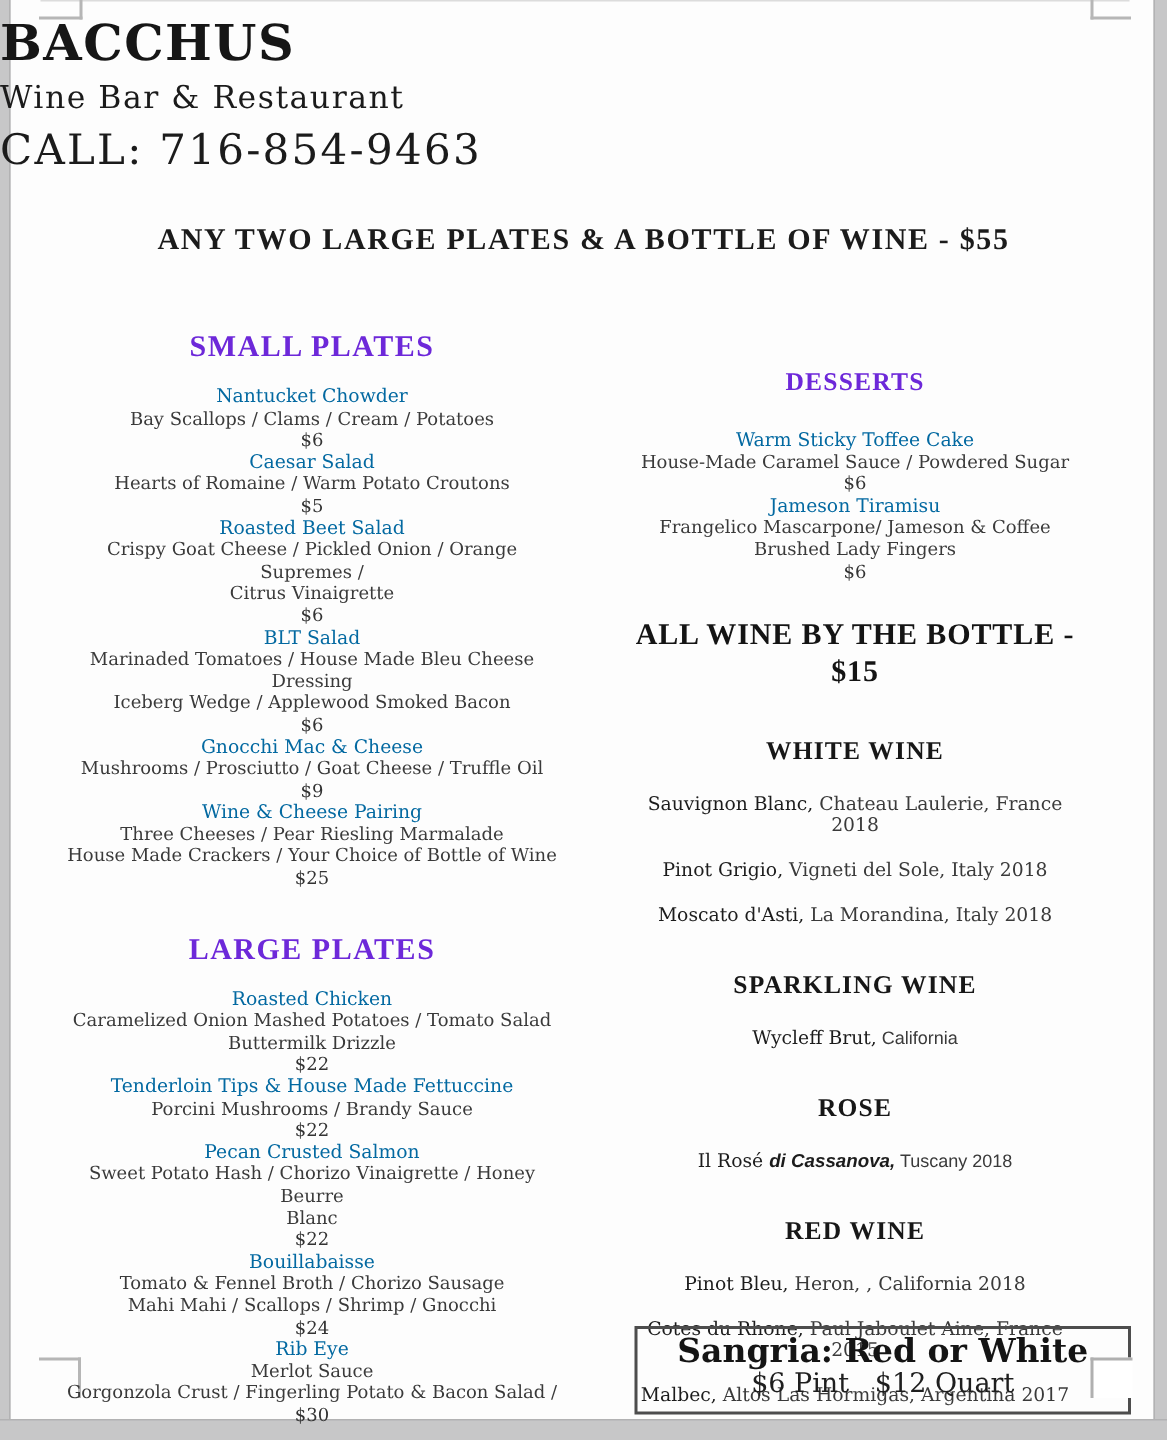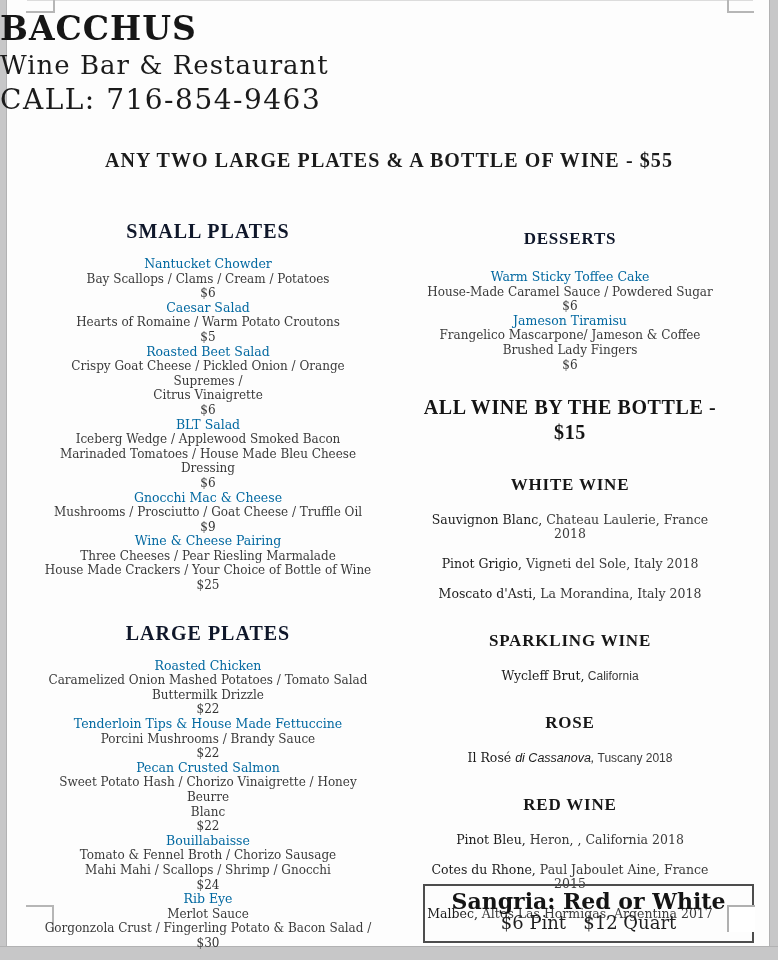--- a/index.html
+++ b/index.html
@@ -19,49 +19,49 @@
   
   .mark{position:absolute;}
   .mark-tl{left:26px;top:0;width:27px;height:11px;border-right:2px solid #b6b6b6;border-bottom:2px solid #b6b6b6;}
   .mark-tr{left:727px;top:0;width:25px;height:11px;border-left:2px solid #b6b6b6;border-bottom:2px solid #b6b6b6;}
   .mark-bl{left:26px;top:905px;width:26px;height:25px;border-top:2px solid #b6b6b6;border-right:2px solid #b6b6b6;}
   .mark-br{left:727px;top:905px;width:26px;height:25px;border-top:2px solid #b0b0b0;border-left:2px solid #b0b0b0;background:#fff;z-index:1;}
 
   
   .header{position:absolute;left:0;top:10px;width:100%;text-align:left;}
   .title{font-size:33px;line-height:38px;font-weight:bold;letter-spacing:1px;color:#161616;}
-  .subtitle{font-size:26px;line-height:34px;letter-spacing:1px;color:#1b1b1b;}
+  .subtitle{font-size:21px;line-height:34px;letter-spacing:1px;color:#1b1b1b;}
   .phone{font-size:28px;line-height:36px;letter-spacing:1.5px;color:#1b1b1b;}
   .promo{position:absolute;left:0;top:148px;width:100%;text-align:center;
          font-size:20px;line-height:24px;font-weight:bold;letter-spacing:1.1px;color:#1b1b1b;
          font-family:"Liberation Serif",serif;}
 
   
   .col-left{position:absolute;left:40px;top:218px;width:336px;text-align:center;}
   .col-right{position:absolute;left:418px;top:228px;width:304px;text-align:center;}
 
-  .plates-heading{font-family:"Liberation Serif",serif;font-size:20px;line-height:26px;font-weight:bold;letter-spacing:1px;color:#0f172a;margin-bottom:13px;}
+  .plates-heading{font-family:"Liberation Serif",serif;font-size:20px;line-height:26px;font-weight:bold;letter-spacing:1px;color:#6d28d9;margin-bottom:13px;}
   .col-left .section + .section{margin-top:27px;}
 
   .dish{margin:0;}
   .dish div{line-height:14.6px;}
   .dish-name{font-size:12.5px;font-weight:normal;color:#0369a1;}
   .dish-line{font-size:12px;color:#3a3a3a;}
   .dish-price{font-size:12px;color:#333333;}
 
   
-  .col-right .sec-dishes .plates-heading{font-size:17px;line-height:22px;letter-spacing:0.8px;margin-bottom:20px;}
+  .col-right .sec-dishes .plates-heading{font-size:17px;line-height:22px;letter-spacing:0.8px;margin-bottom:20px;margin-top:16px;}
   .sec-banner{margin-top:23px;}
   .banner-heading{font-family:"Liberation Serif",serif;font-size:20px;line-height:25px;font-weight:bold;letter-spacing:0.6px;color:#141414;}
   .sec-wines{margin-top:29px;}
   .wine-heading{font-family:"Liberation Serif",serif;font-size:17px;line-height:22px;font-weight:bold;letter-spacing:0.8px;color:#171717;margin-bottom:17px;}
   .wine{font-size:12.5px;line-height:14px;margin-bottom:16px;color:#3a3a3a;}
   .wine:last-child{margin-bottom:0;}
   .wine-name{font-weight:normal;color:#1c1c1c;}
-  .wine-name-italic{font-weight:normal;font-style:italic;color:#1c1c1c;font-family:"Liberation Sans",sans-serif;}
+  .wine-name-italic{font-weight:bold;font-style:italic;color:#1c1c1c;font-family:"Liberation Sans",sans-serif;}
   .wine-detail{color:#3a3a3a;}
   .wine-detail.sans{font-family:"Liberation Sans",sans-serif;font-size:12px;}
 
   
   .sangria-box{
     position:absolute;left:423px;top:884px;width:327px;height:50px;
     border:2px solid #4d4d4d;background:transparent;text-align:center;padding-top:5px;box-sizing:content-box;
   }
   .sangria-title{font-size:22px;line-height:21px;font-weight:bold;color:#141414;}
   .sangria-prices{font-size:18px;line-height:21px;color:#1e1e1e;white-space:pre;}
@@ -103,22 +103,22 @@
           <div class="dish-price">$5</div>
         </div>
         <div class="dish">
           <div class="dish-name">Roasted Beet Salad</div>
           <div class="dish-line">Crispy Goat Cheese / Pickled Onion / Orange Supremes /</div>
           <div class="dish-line">Citrus Vinaigrette</div>
           <div class="dish-price">$6</div>
         </div>
         <div class="dish">
           <div class="dish-name">BLT Salad</div>
+          <div class="dish-line">Marinaded Tomatoes / House Made Bleu Cheese Dressing</div>
           <div class="dish-line">Iceberg Wedge / Applewood Smoked Bacon</div>
-          <div class="dish-line">Marinaded Tomatoes / House Made Bleu Cheese Dressing</div>
           <div class="dish-price">$6</div>
         </div>
         <div class="dish">
           <div class="dish-name">Gnocchi Mac &amp; Cheese</div>
           <div class="dish-line">Mushrooms / Prosciutto / Goat Cheese / Truffle Oil</div>
           <div class="dish-price">$9</div>
         </div>
         <div class="dish">
           <div class="dish-name">Wine &amp; Cheese Pairing</div>
           <div class="dish-line">Three Cheeses / Pear Riesling Marmalade</div>

